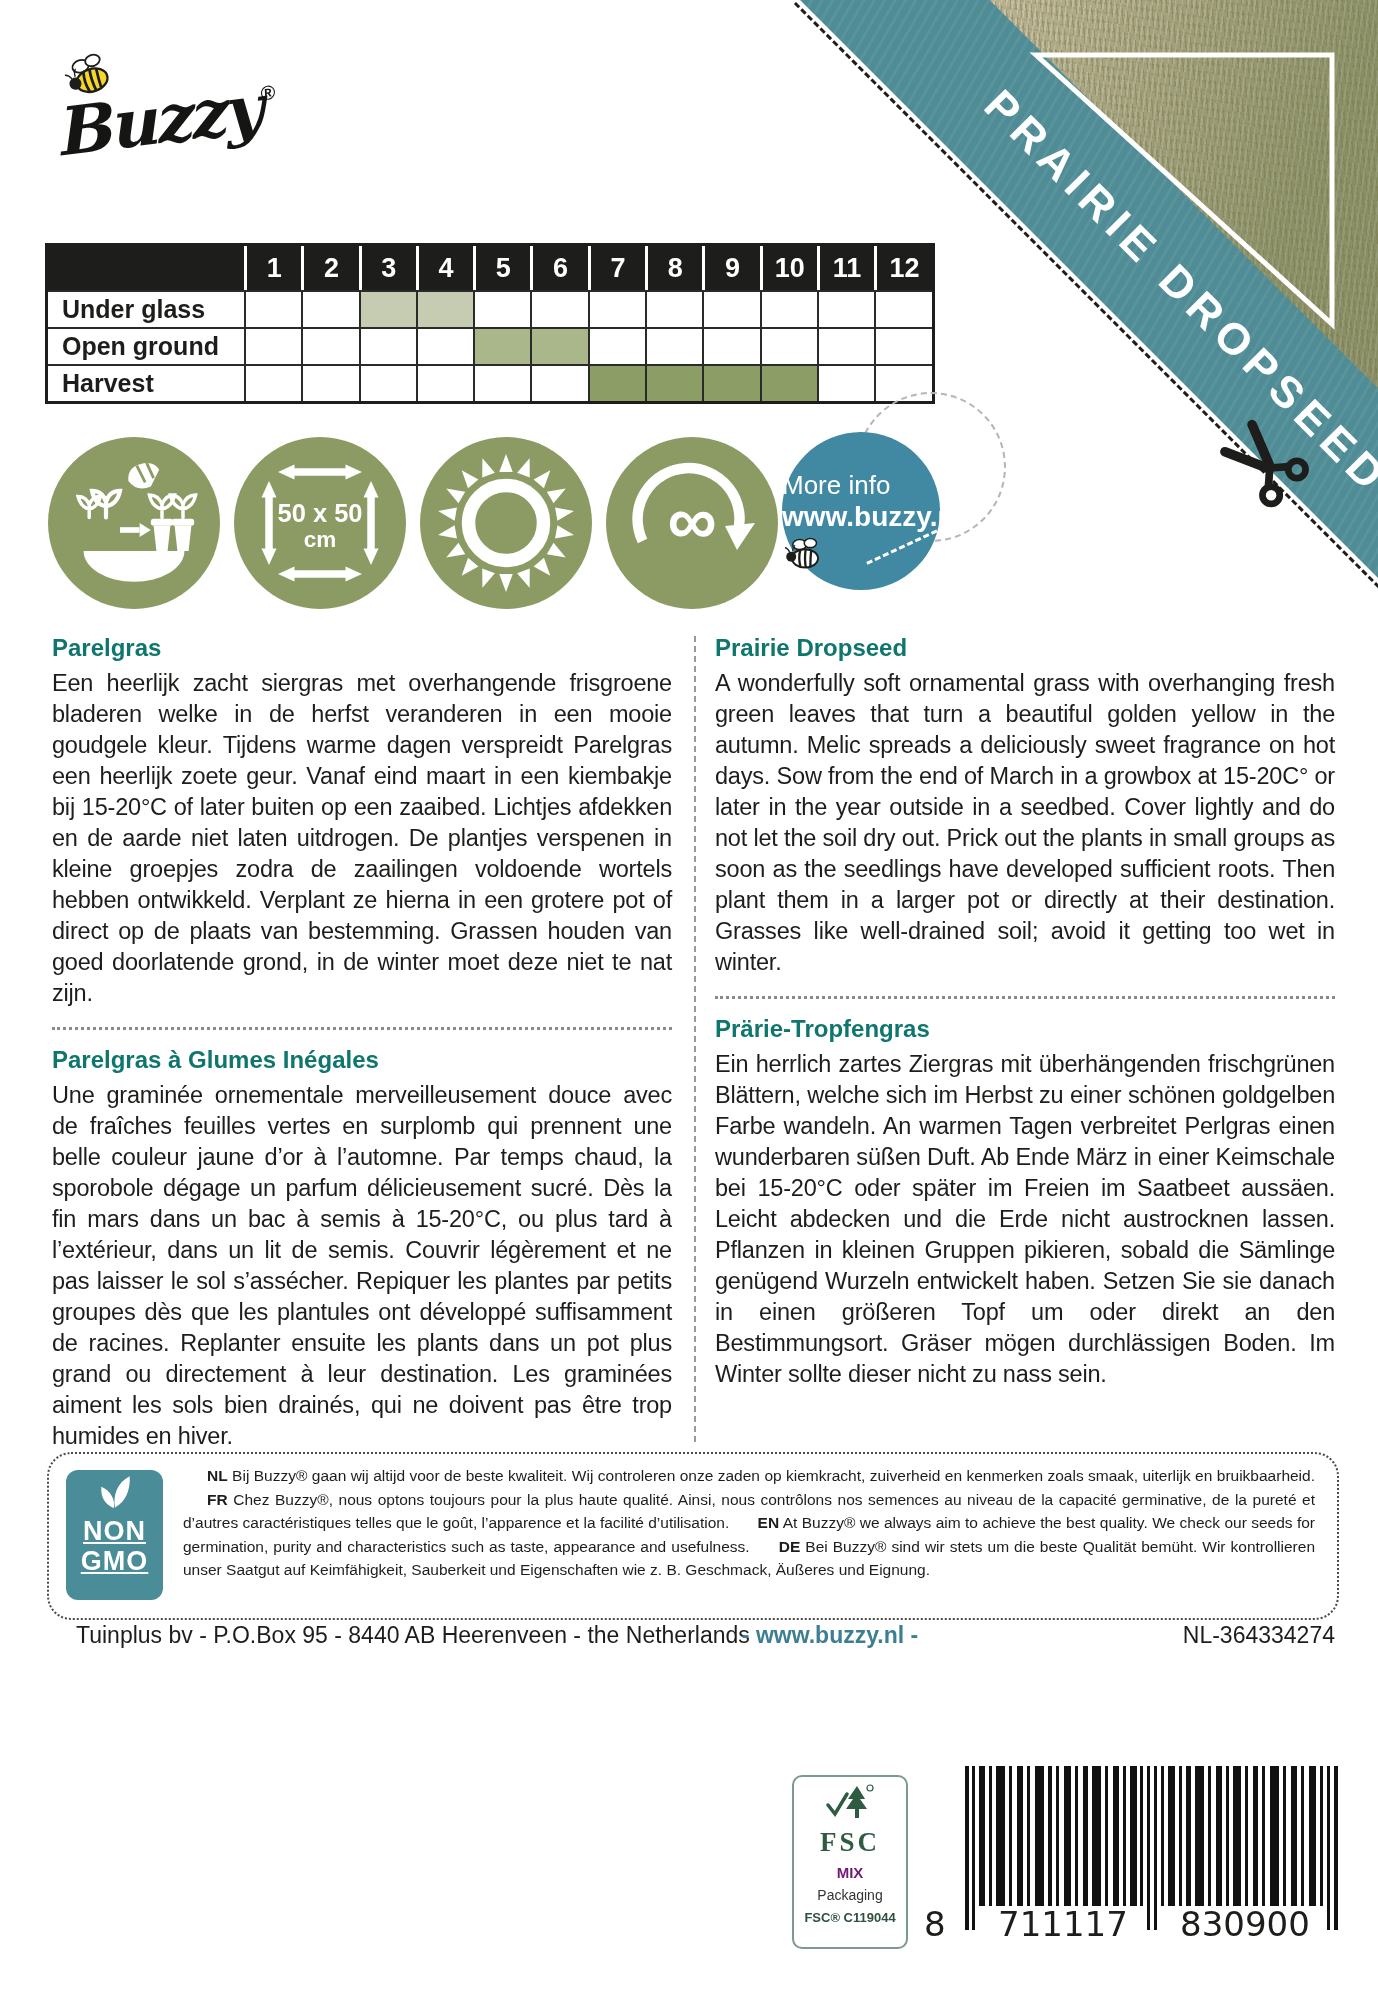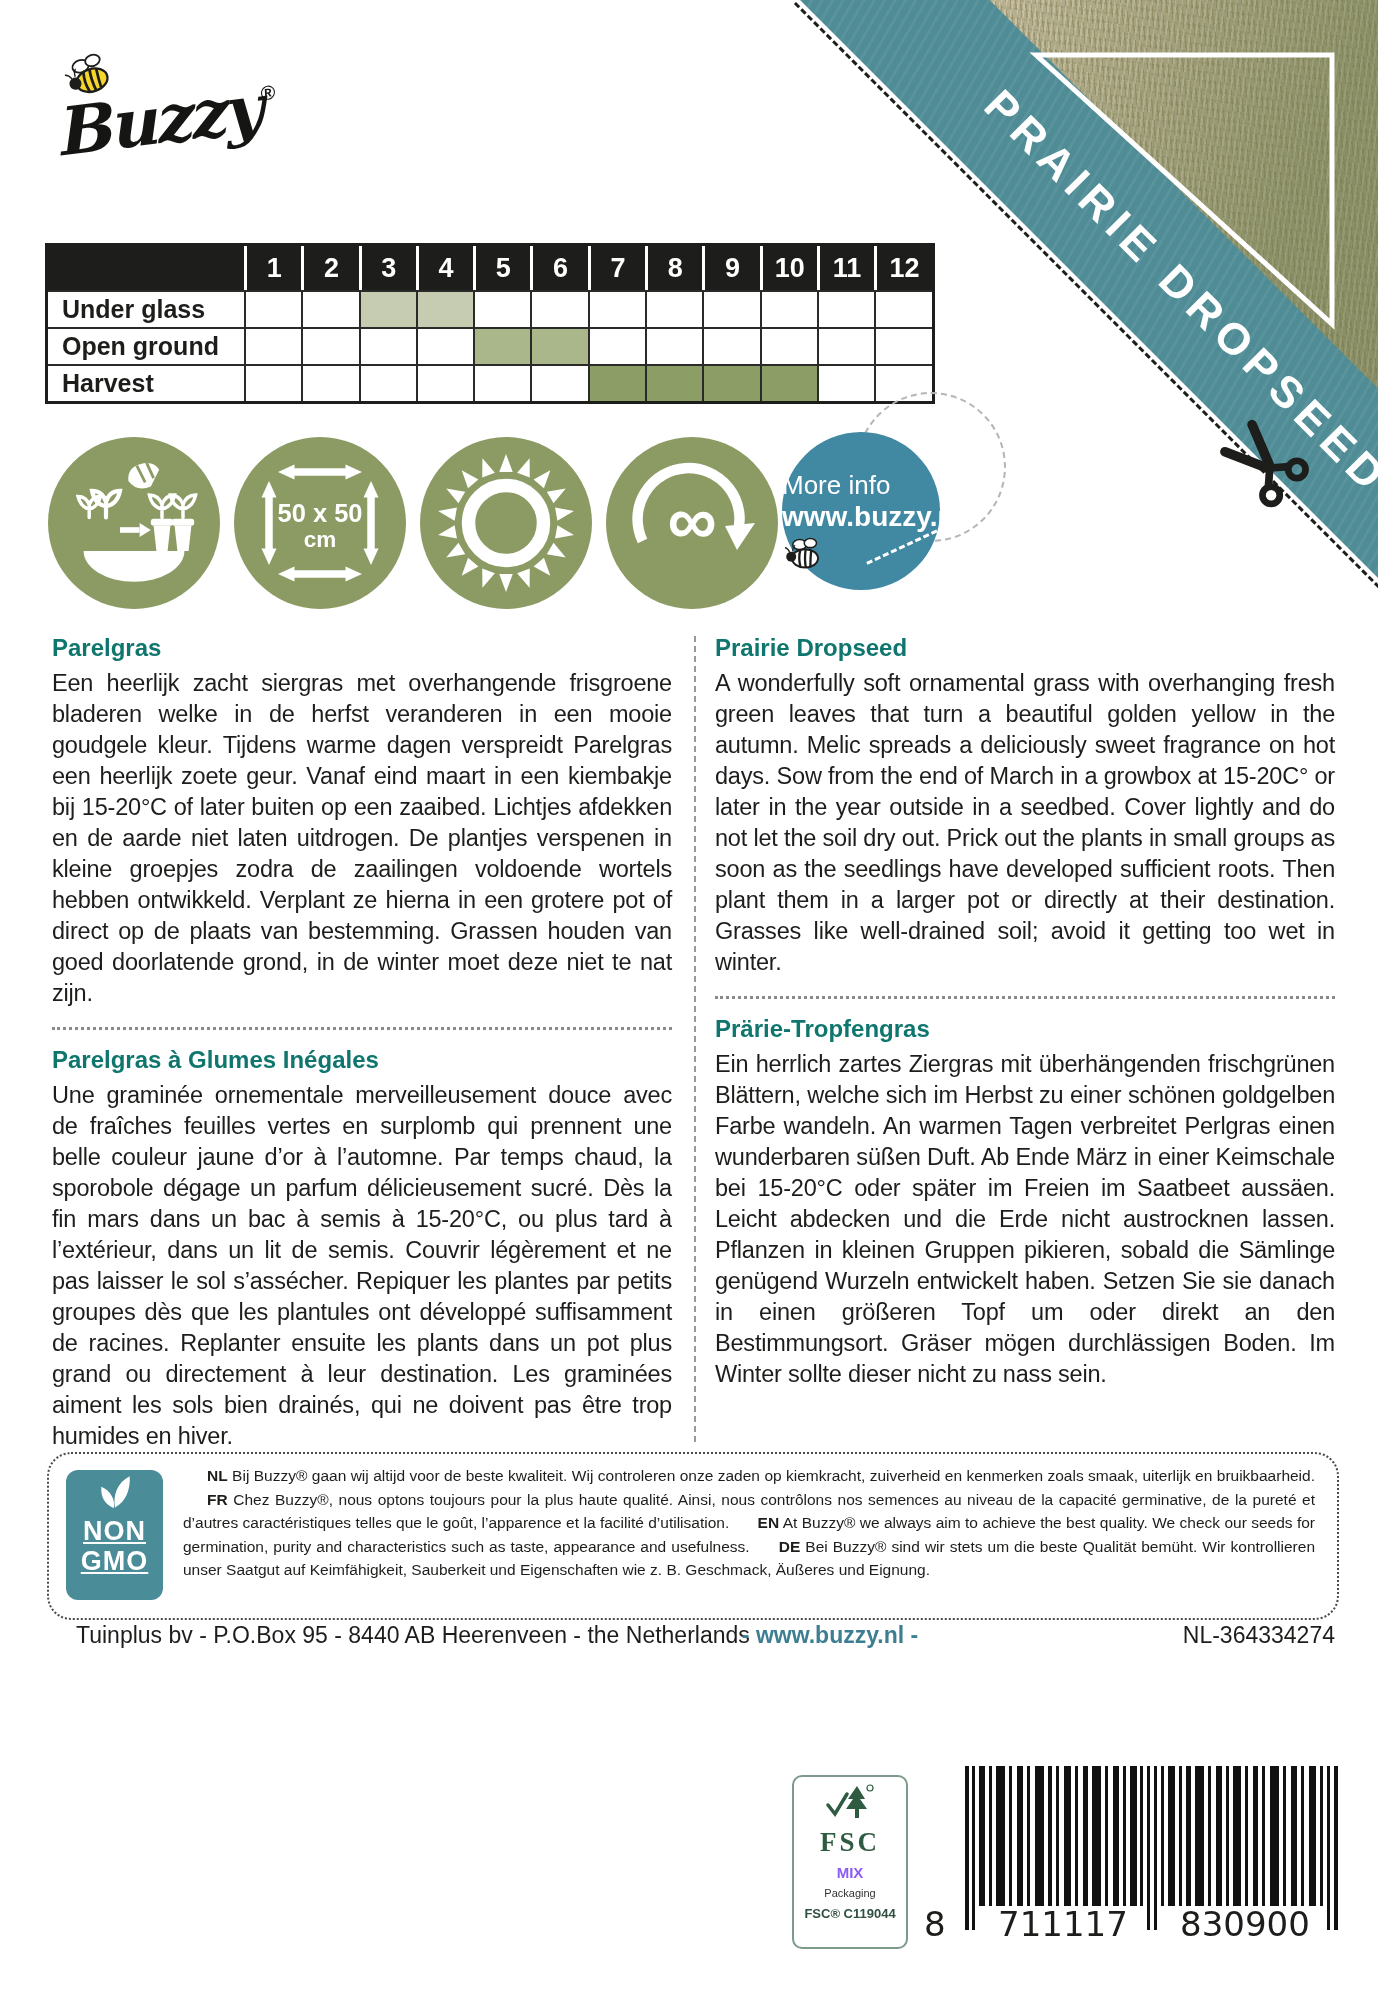--- a/index.html
+++ b/index.html
@@ -88,22 +88,22 @@
   
   .banner{position:absolute;left:45px;top:1658px;width:1295px;height:92px;background:#1d1d1b;
           border-bottom:4px solid #c9c9c9;}
   .banner span{display:block;text-align:center;line-height:92px;color:#fff;font-size:40px;
                letter-spacing:34px;padding-left:34px;white-space:nowrap;}
 
   
   .fsc{position:absolute;left:792px;top:1775px;width:112px;height:170px;border:2px solid #7d9a8a;
        border-radius:10px;text-align:center;color:#2e5b41;}
   .fsc .name{font-family:"Liberation Serif",serif;font-size:27px;font-weight:bold;letter-spacing:3px;margin-top:2px;}
-  .fsc .mix{font-size:15px;font-weight:bold;color:#8b5cf6;margin-top:6px;}
-  .fsc .pkg{font-size:11px;color:#333;margin-top:6px;}
+  .fsc .mix{font-size:15px;font-weight:bold;color:#701a75;margin-top:6px;}
+  .fsc .pkg{font-size:14px;color:#333;margin-top:6px;}
   .fsc .lic{font-size:13px;font-weight:bold;color:#2f4f3f;margin-top:7px;}
   .barcode{position:absolute;left:965px;top:1766px;}
   .bc-digit{position:absolute;top:1904px;font-family:"DejaVu Sans",sans-serif;font-size:34px;}
   .bc-lead{left:924px;}
   .bc-g1{left:988px;width:150px;text-align:center;}
   .bc-g2{left:1170px;width:150px;text-align:center;}
 </style>
 </head>
 <body>
 

